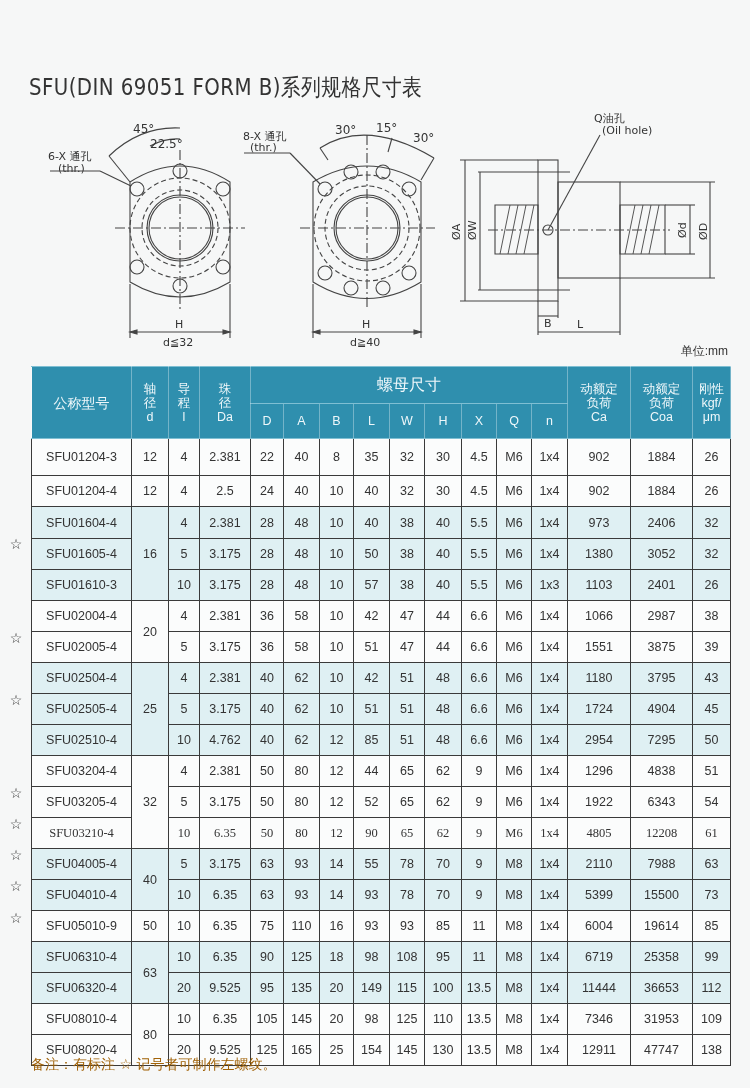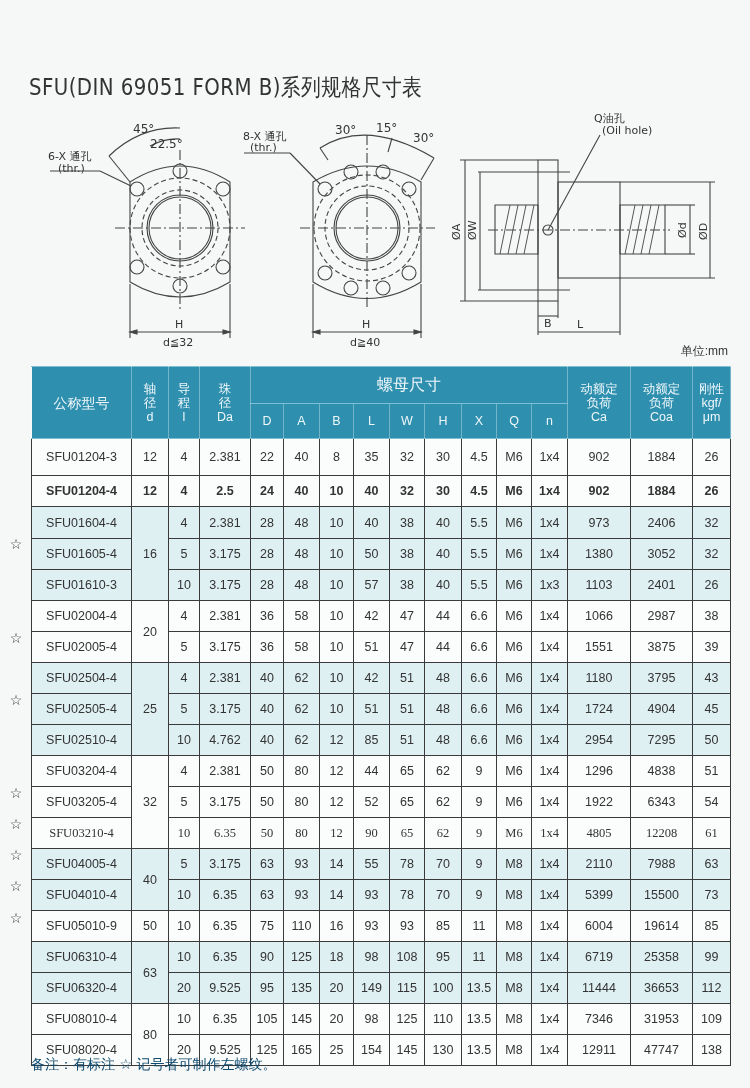--- a/index.html
+++ b/index.html
@@ -36,21 +36,21 @@
   }
   table.spec tr.alt td { background:#dff0f3; }
   table.spec tr.plain td { background:#fbfcfc; }
   table.spec td.merge-alt { background:#dff0f3 !important; }
   table.spec td.merge-plain { background:#fbfcfc !important; }
   table.spec td.model { text-align:center; }
   .star {
     position:absolute; left:9px; font-size:14px; color:#333; width:14px; text-align:center;
   }
   .note {
-    position:absolute; left:31px; top:1056px; font-size:14px; color:#0c4a6e;
+    position:absolute; left:31px; top:1056px; font-size:14px; color:#a16207;
     font-family:"DejaVu Sans","Liberation Sans",sans-serif;
   }
 </style>
 </head>
 <body>
 
 <div class="title">SFU(DIN 69051 FORM B)系列规格尺寸表</div>
 
 <div class="diagrams">
   <svg width="750" height="240" viewBox="0 110 750 240" xmlns="http://www.w3.org/2000/svg">
@@ -232,21 +232,21 @@
         <td>35</td>
         <td>32</td>
         <td>30</td>
         <td>4.5</td>
         <td>M6</td>
         <td>1x4</td>
         <td>902</td>
         <td>1884</td>
         <td>26</td>
       </tr>
-      <tr class="plain" style="height: 31px; font-weight: bold;">
+      <tr class="plain" style="height: 31px;">
         <td class="model">SFU01204-4</td>
         <td rowspan="1" class="merge-plain">12</td>
         <td>4</td>
         <td>2.5</td>
         <td>24</td>
         <td>40</td>
         <td>10</td>
         <td>40</td>
         <td>32</td>
         <td>30</td>

